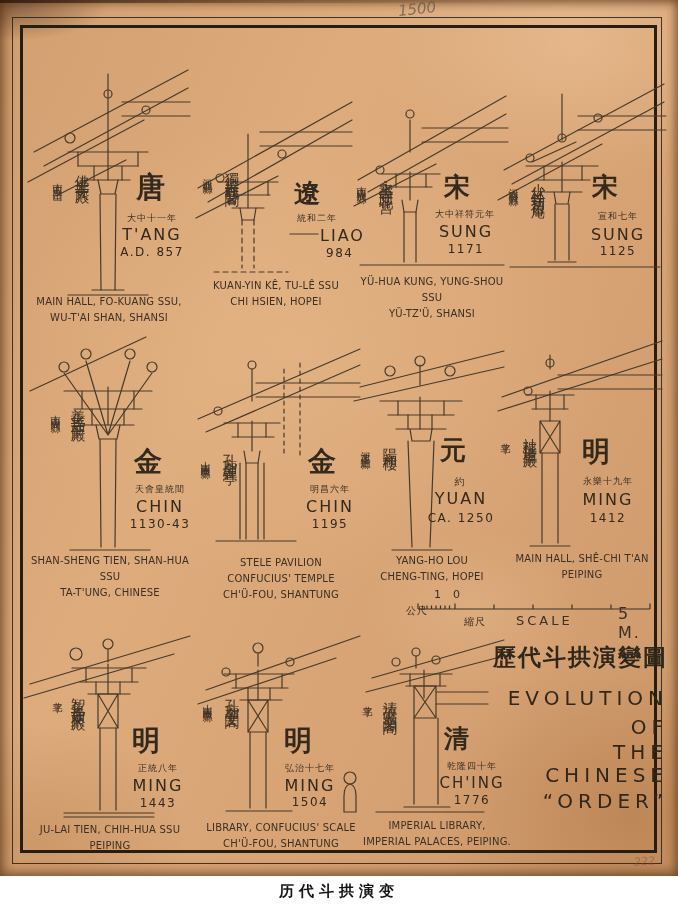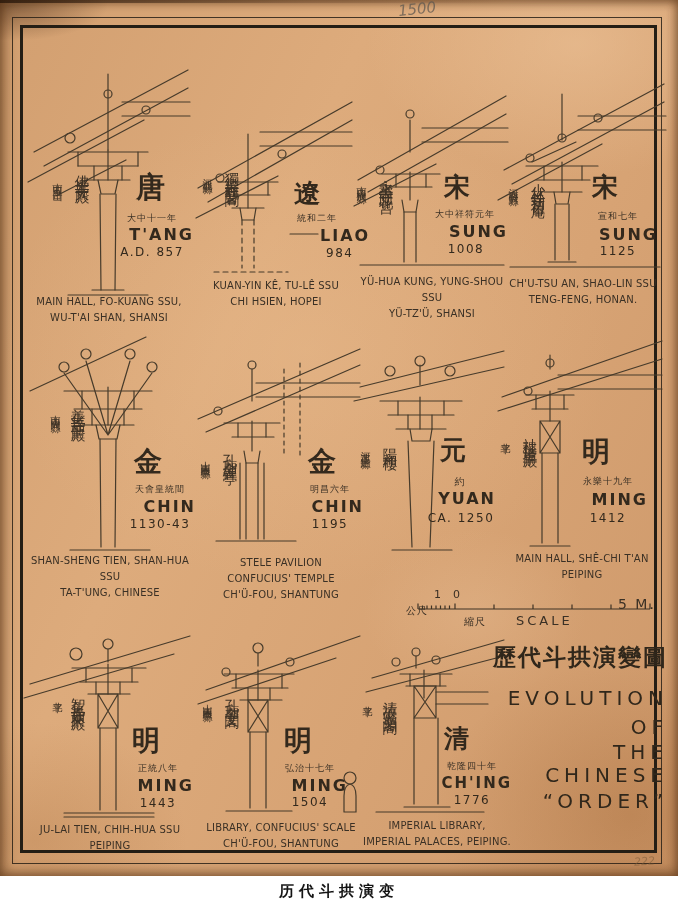--- a/index.html
+++ b/index.html
@@ -29,21 +29,21 @@
 
   
   .unit{position:absolute}
   .unit svg{position:absolute;left:0;top:0;overflow:visible}
   .unit svg path,.unit svg circle,.unit svg line{stroke:#473b2b;fill:none;stroke-width:1.2;stroke-linecap:round}
   .vtext{position:absolute;writing-mode:vertical-rl;text-orientation:upright;color:#3d3226}
   .province{font-size:10px;letter-spacing:2px}
   .building{font-size:14.5px;letter-spacing:4px}
   .dyn{position:absolute;font-size:29px;font-weight:600;color:#33291d}
   .reign{position:absolute;font-size:9px;color:#3d3226;text-align:center;letter-spacing:1px;white-space:nowrap}
-  .dynen{position:absolute;font-size:16px;letter-spacing:2px;color:#33291d;text-align:right;font-weight:700;white-space:nowrap}
+  .dynen{position:absolute;font-size:16px;letter-spacing:2px;color:#33291d;text-align:center;font-weight:400;white-space:nowrap}
   .date{position:absolute;font-size:12px;letter-spacing:1.5px;color:#33291d;text-align:center;white-space:nowrap}
   .ucap{position:absolute;font-size:10px;line-height:1.6;color:#3a3025;text-align:center;white-space:pre-line;letter-spacing:.2px}
 
   
   #scale-bar{position:absolute;left:398px;top:588px;width:262px;height:46px;color:#3a3025}
   #scale-bar .lbl{position:absolute;font-size:10px;letter-spacing:1px}
   #scale-bar svg{position:absolute;left:0;top:13px}
   #scale-bar svg path{stroke:#3e3325;fill:none;stroke-width:1.2}
 
   
@@ -134,21 +134,21 @@
         <path d="M44 142 V155 M58 140 V168 M74 142 V155"></path>
         <path d="M50 168 L52 180 H64 L66 168"></path>
         <path d="M52 180 V230 M64 180 V230"></path>
         <path d="M8 233 H152"></path>
       </svg>
       <div class="vtext province" style="left:2px;top:146px">山西榆次縣</div>
       <div class="vtext building" style="left:24px;top:136px">永壽寺雨花宮</div>
       <div class="dyn" style="left:92px;top:138px;font-size:26px">宋</div>
       <div class="reign" style="left:70px;top:176px;width:86px">大中祥符元年</div>
       <div class="dynen" style="left:72px;top:190px;width:84px">SUNG</div>
-      <div class="date" style="left:72px;top:210px;width:84px">1008</div>
+      <div class="date" style="left:72px;top:210px;width:84px">1171</div>
       <div class="ucap" style="left:0;top:242px;width:160px">YÜ-HUA KUNG, YUNG-SHOU SSU
 YÜ-TZ'Ü, SHANSI</div>
     </div>
 
     <div class="unit" style="left:498px;top:32px;width:170px;height:285px">
       <svg width="170" height="285">
         <path d="M6 138 L166 52 M14 152 L166 70 M0 168 L104 112"></path>
         <path d="M80 84 H168 M80 98 H168"></path>
         <path d="M64 62 V108"></path>
         <circle cx="32" cy="126" r="4"></circle>
@@ -160,22 +160,20 @@
         <path d="M56 160 L58 172 H70 L72 160"></path>
         <path d="M57 172 V228 M71 172 V228"></path>
         <path d="M50 230 H78 M12 235 H162"></path>
       </svg>
       <div class="vtext province" style="left:8px;top:148px">河南登封縣</div>
       <div class="vtext building" style="left:30px;top:140px">少林寺初祖庵</div>
       <div class="dyn" style="left:94px;top:138px;font-size:26px">宋</div>
       <div class="reign" style="left:80px;top:178px;width:80px">宣和七年</div>
       <div class="dynen" style="left:80px;top:193px;width:80px">SUNG</div>
       <div class="date" style="left:80px;top:212px;width:80px">1125</div>
-      <div class="ucap" style="left:0;top:244px;width:170px">CH'U-TSU AN, SHAO-LIN SSU
-TENG-FENG, HONAN.</div>
     </div>
 
     <div class="unit" style="left:24px;top:335px;width:172px;height:252px">
       <svg width="172" height="252">
         <path d="M6 56 L122 2"></path>
         <path d="M84 100 L40 38 M84 100 L62 26 M84 100 L106 26 M84 100 L128 38"></path>
         <circle cx="40" cy="32" r="5"></circle>
           <circle cx="62" cy="19" r="5"></circle>
           <circle cx="106" cy="19" r="5"></circle>
           <circle cx="128" cy="32" r="5"></circle>
@@ -233,20 +231,22 @@
         <path d="M58 94 L60 106 H78 L80 94"></path>
         <path d="M56 106 L60 212 M82 106 L78 212"></path>
         <path d="M40 215 H100"></path>
       </svg>
       <div class="vtext province" style="left:6px;top:108px">河北正定縣</div>
       <div class="vtext building" style="left:28px;top:102px">陽和樓</div>
       <div class="dyn" style="left:88px;top:98px;font-size:26px">元</div>
       <div class="reign" style="left:78px;top:140px;width:60px;font-size:10px">約</div>
       <div class="dynen" style="left:74px;top:154px;width:70px">YUAN</div>
       <div class="date" style="left:74px;top:176px;width:70px">CA. 1250</div>
+      <div class="ucap" style="left:0;top:218px;width:160px">YANG-HO LOU
+CHENG-TING, HOPEI</div>
     </div>
 
     <div class="unit" style="left:498px;top:335px;width:168px;height:250px">
       <svg width="168" height="250">
         <path d="M4 62 L164 6 M0 76 L164 24"></path>
         <path d="M60 40 H164 M60 54 H164"></path>
         <circle cx="30" cy="56" r="4"></circle>
           <circle cx="52" cy="28" r="4"></circle>
         <path d="M52 20 V34"></path>
         <path d="M28 60 H76 M34 74 H70"></path>
@@ -262,21 +262,21 @@
       <div class="dynen" style="left:70px;top:155px;width:80px">MING</div>
       <div class="date" style="left:70px;top:176px;width:80px">1412</div>
       <div class="ucap" style="left:0;top:216px;width:168px">MAIN HALL, SHÊ-CHI T'AN
 PEIPING</div>
     </div>
 
     <div id="scale-bar">
       <div class="lbl" style="left:8px;top:16px">公尺</div>
       <div class="lbl" style="left:36px;top:0;font-size:11px">1</div>
       <div class="lbl" style="left:55px;top:0;font-size:11px">0</div>
-      <div class="lbl" style="left:220px;top:8px;font-size:14px;letter-spacing:2px">5 M.</div>
+      <div class="lbl" style="left:220px;top:16px;font-size:16px;letter-spacing:2px">5 M.</div>
       <svg width="262" height="12">
         <path d="M20 8 H252"></path>
         <path d="M20 2.5 V8 M24.5 4.5 V8 M29 4.5 V8 M33.5 4.5 V8 M38 4.5 V8 M42.5 4.5 V8 M47 4.5 V8 M51.5 4.5 V8 M57 2.5 V8"></path>
         <path d="M96 3.5 V8 M135 3.5 V8 M174 3.5 V8 M213 3.5 V8 M252 2.5 V8"></path>
       </svg>
       <div class="lbl" style="left:66px;top:27px">縮尺</div>
       <div class="lbl" style="left:118px;top:25px;font-size:13px;letter-spacing:3px">SCALE</div>
     </div>
 
     <div class="unit" style="left:24px;top:632px;width:172px;height:222px">

